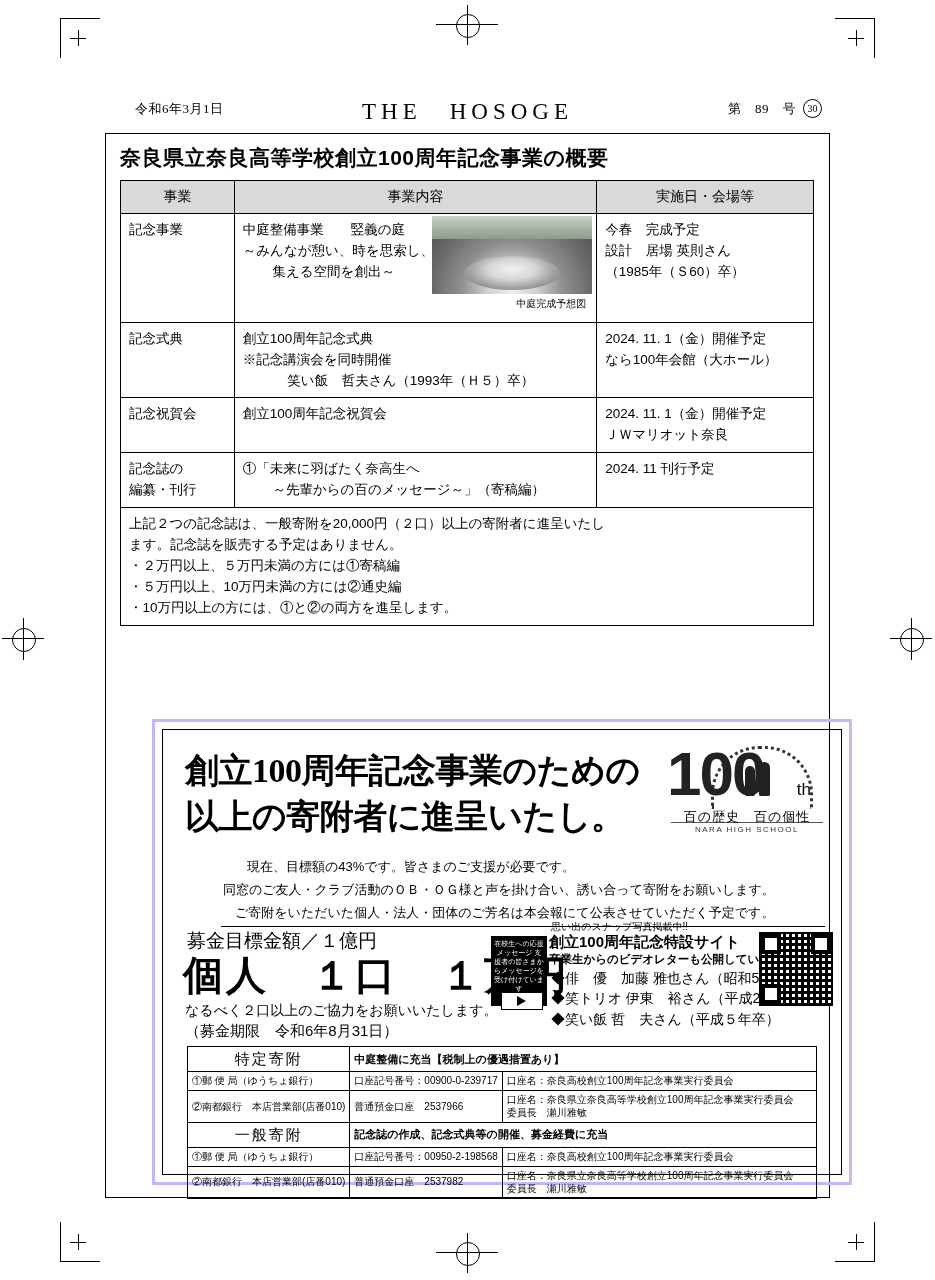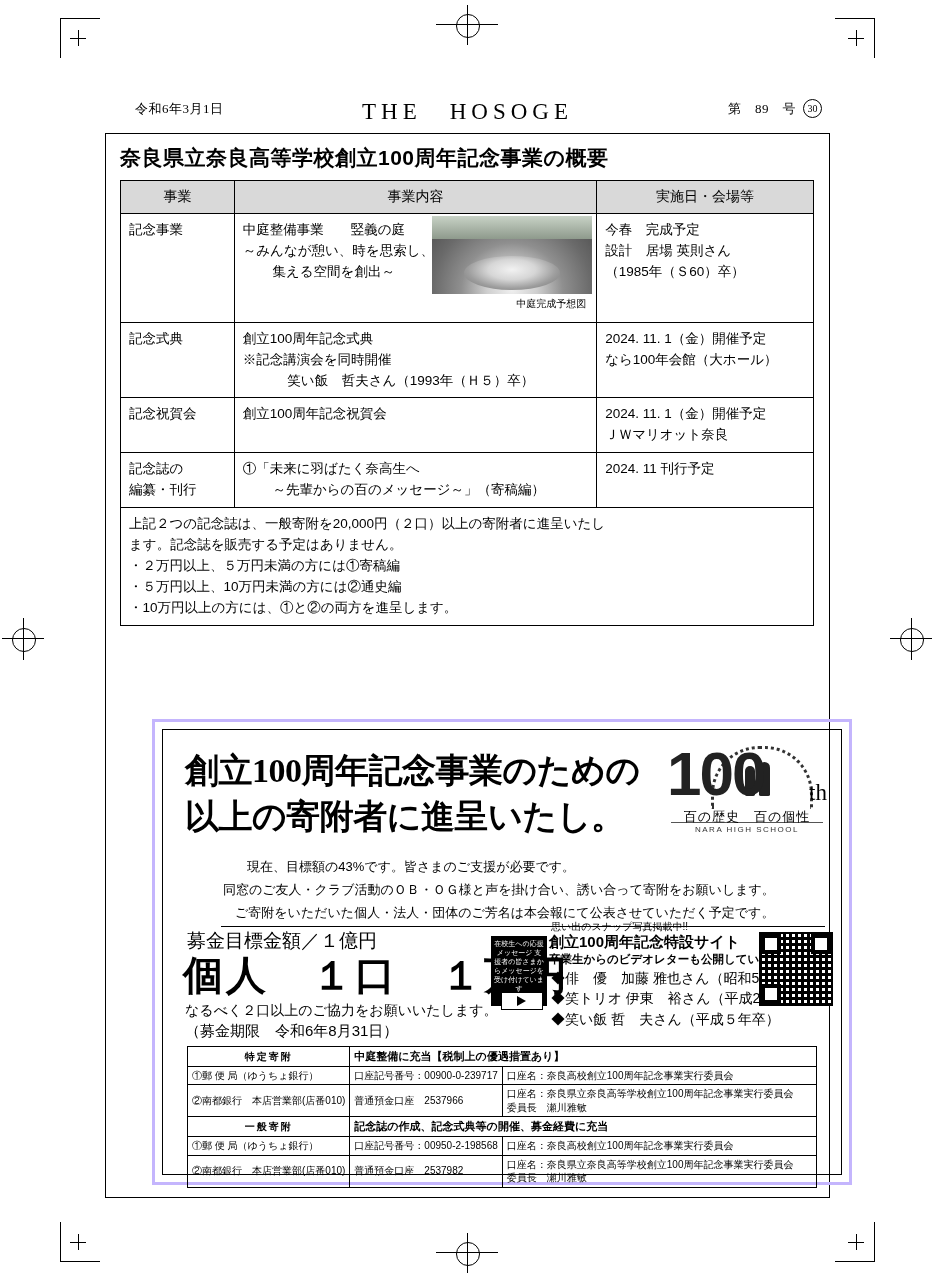--- a/index.html
+++ b/index.html
@@ -203,23 +203,23 @@
     position: absolute;
     left: 0; top: -6px;
     font-size: 62px;
     font-weight: bold;
     font-family: "Liberation Sans", sans-serif;
     letter-spacing: -2px;
     color: #222;
   }
   .logo100 .th {
     position: absolute;
-    right: 0; top: 36px;
-    font-size: 23px;
-    font-family: Liberation Serif, serif;
+    right: 16px; top: 36px;
+    font-size: 17px;
+    font-family: Liberation Sans, sans-serif;
   }
   .logo100 .arch {
     position: absolute;
     left: 44px; top: 2px;
     width: 96px; height: 60px;
     border: 3px dotted #333;
     border-bottom: 0;
     border-radius: 48px 48px 0 0;
   }
   .logo100 .fig {
@@ -407,22 +407,22 @@
     font-size: 10px;
     font-family: "Liberation Sans", sans-serif;
   }
   .dontab td {
     border: 1px solid #000;
     padding: 2px 4px;
     vertical-align: middle;
     line-height: 1.35;
   }
   .dontab .hd {
-    font-weight: bold;
-    font-size: 10px;
+    font-weight: normal;
+    font-size: 15px;
     text-align: center;
     letter-spacing: 2px;
     width: 92px;
   }
   .dontab .hd2 {
     font-weight: bold;
     font-size: 11px;
   }
   .dontab .bank { width: 128px; white-space: nowrap; }
   .dontab .acctype { width: 118px; white-space: nowrap; }

